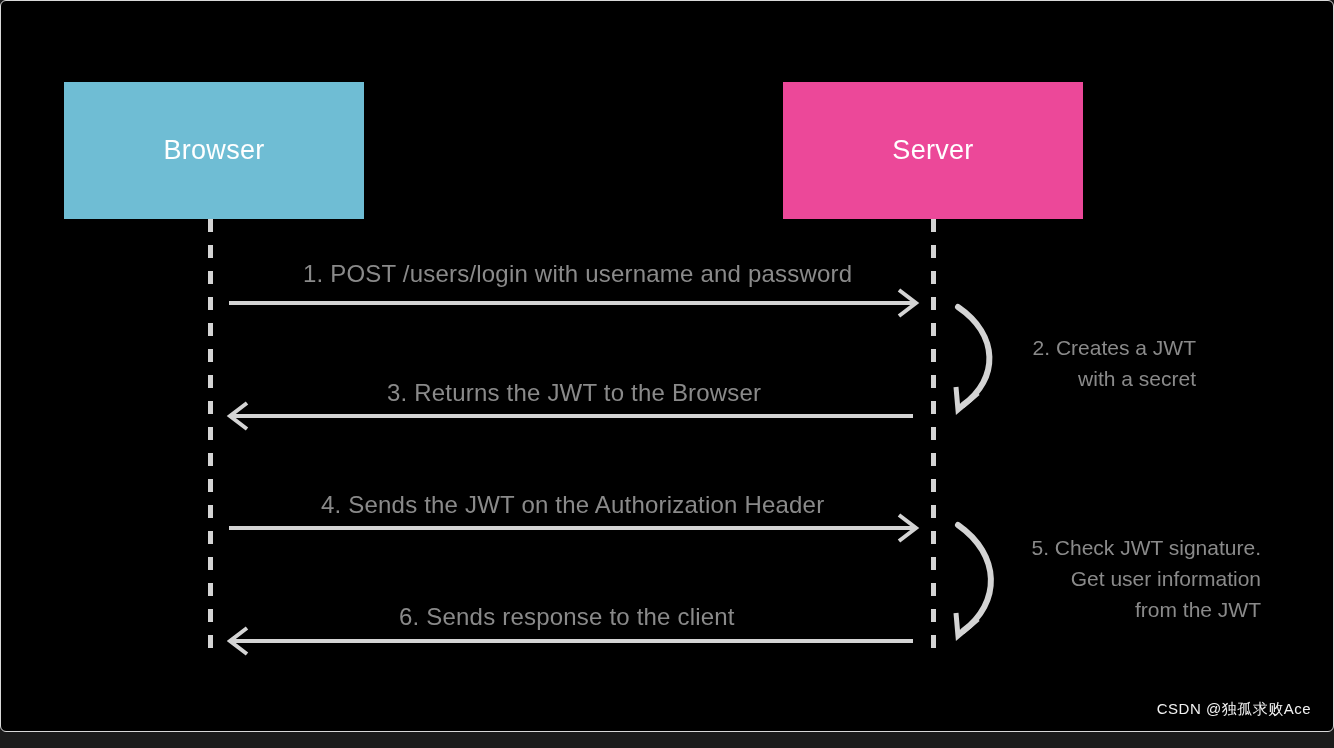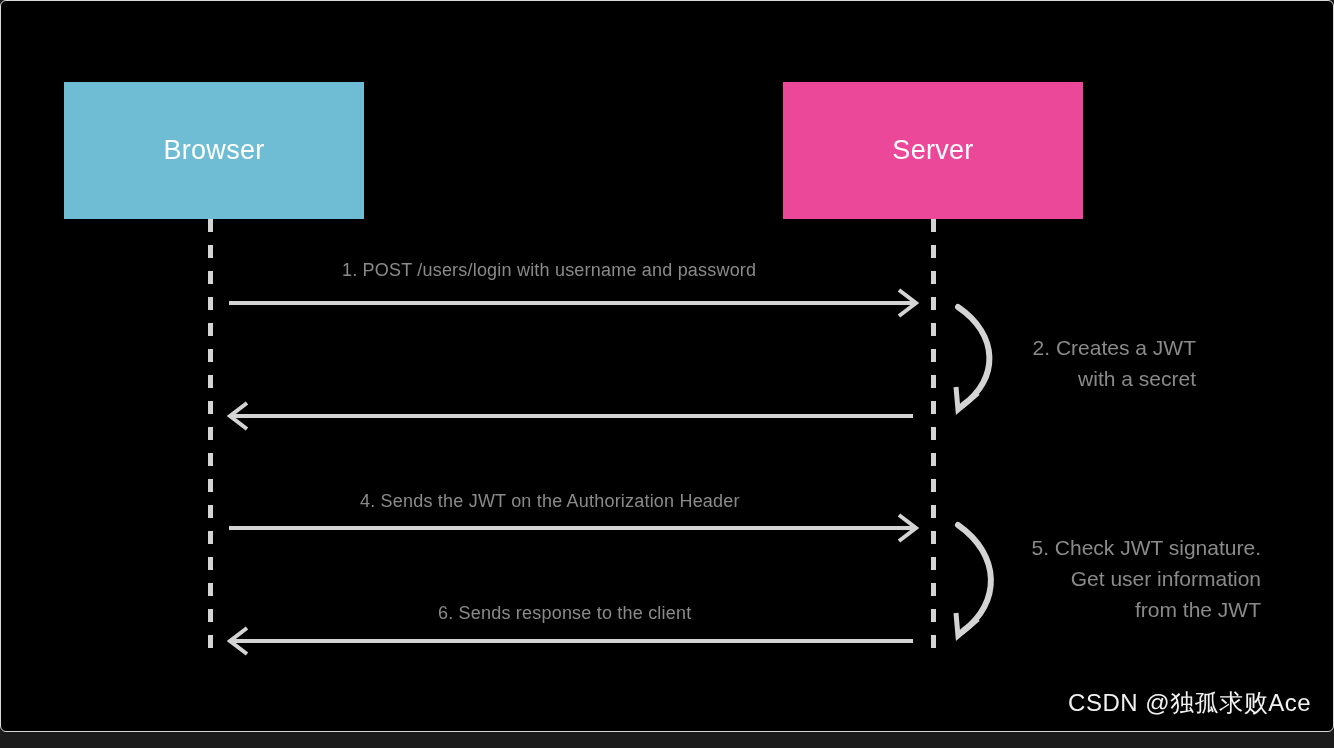--- a/index.html
+++ b/index.html
@@ -62,25 +62,24 @@
     position: absolute;
     left: 0;
     top: 0;
     width: 1334px;
     height: 748px;
     pointer-events: none;
   }
   .msg-label {
     position: absolute;
     color: #8a8a8a;
-    font-size: 18px;
+    font-size: 24px;
     font-weight: 400;
     letter-spacing: 0.2px;
     white-space: nowrap;
-    margin-left: 39px;
   }
   .note-label {
     position: absolute;
     color: #8a8a8a;
     font-size: 21px;
     font-weight: 400;
     line-height: 31px;
     text-align: right;
     white-space: pre-line;
   }
@@ -89,21 +88,21 @@
   #msg4-label { left: 320px; top: 490px; text-align: right; }
   #msg6-label { left: 398px; top: 602px; }
   #note2-label { left: 1000px; top: 331px; width: 195px; }
   #note5-label { left: 1000px; top: 531px; width: 260px; }
 
   #watermark {
     position: absolute;
     right: 22px;
     bottom: 12px;
     color: #f2f2f2;
-    font-size: 24px;
+    font-size: 15px;
     letter-spacing: 0.5px;
     white-space: nowrap;
   }
 </style>
 </head>
 <body>
 
 <div id="canvas">
 
   <div class="participant-box" id="box-browser">
@@ -148,20 +147,21 @@
       <line x1="232" y1="640" x2="912" y2="640" stroke="#d4d4d4" stroke-width="4"></line>
       <polyline points="246,627 229,640 246,653" fill="none" stroke="#d4d4d4" stroke-width="4" stroke-linecap="butt" stroke-linejoin="miter"></polyline>
     </g>
   </svg>
 
   <div class="msg-label" id="msg1-label">1. POST /users/login with username and password</div>
 
   <div class="note-label" id="note2-label">2. Creates a JWT
 with a secret</div>
 
+  <div class="msg-label" id="msg3-label">3. Returns the JWT to the Browser</div>
 
   <div class="msg-label" id="msg4-label">4. Sends the JWT on the Authorization Header</div>
 
   <div class="note-label" id="note5-label">5. Check JWT signature.
 Get user information
 from the JWT</div>
 
   <div class="msg-label" id="msg6-label">6. Sends response to the client</div>
 
   <div id="watermark">CSDN @独孤求败Ace</div>

